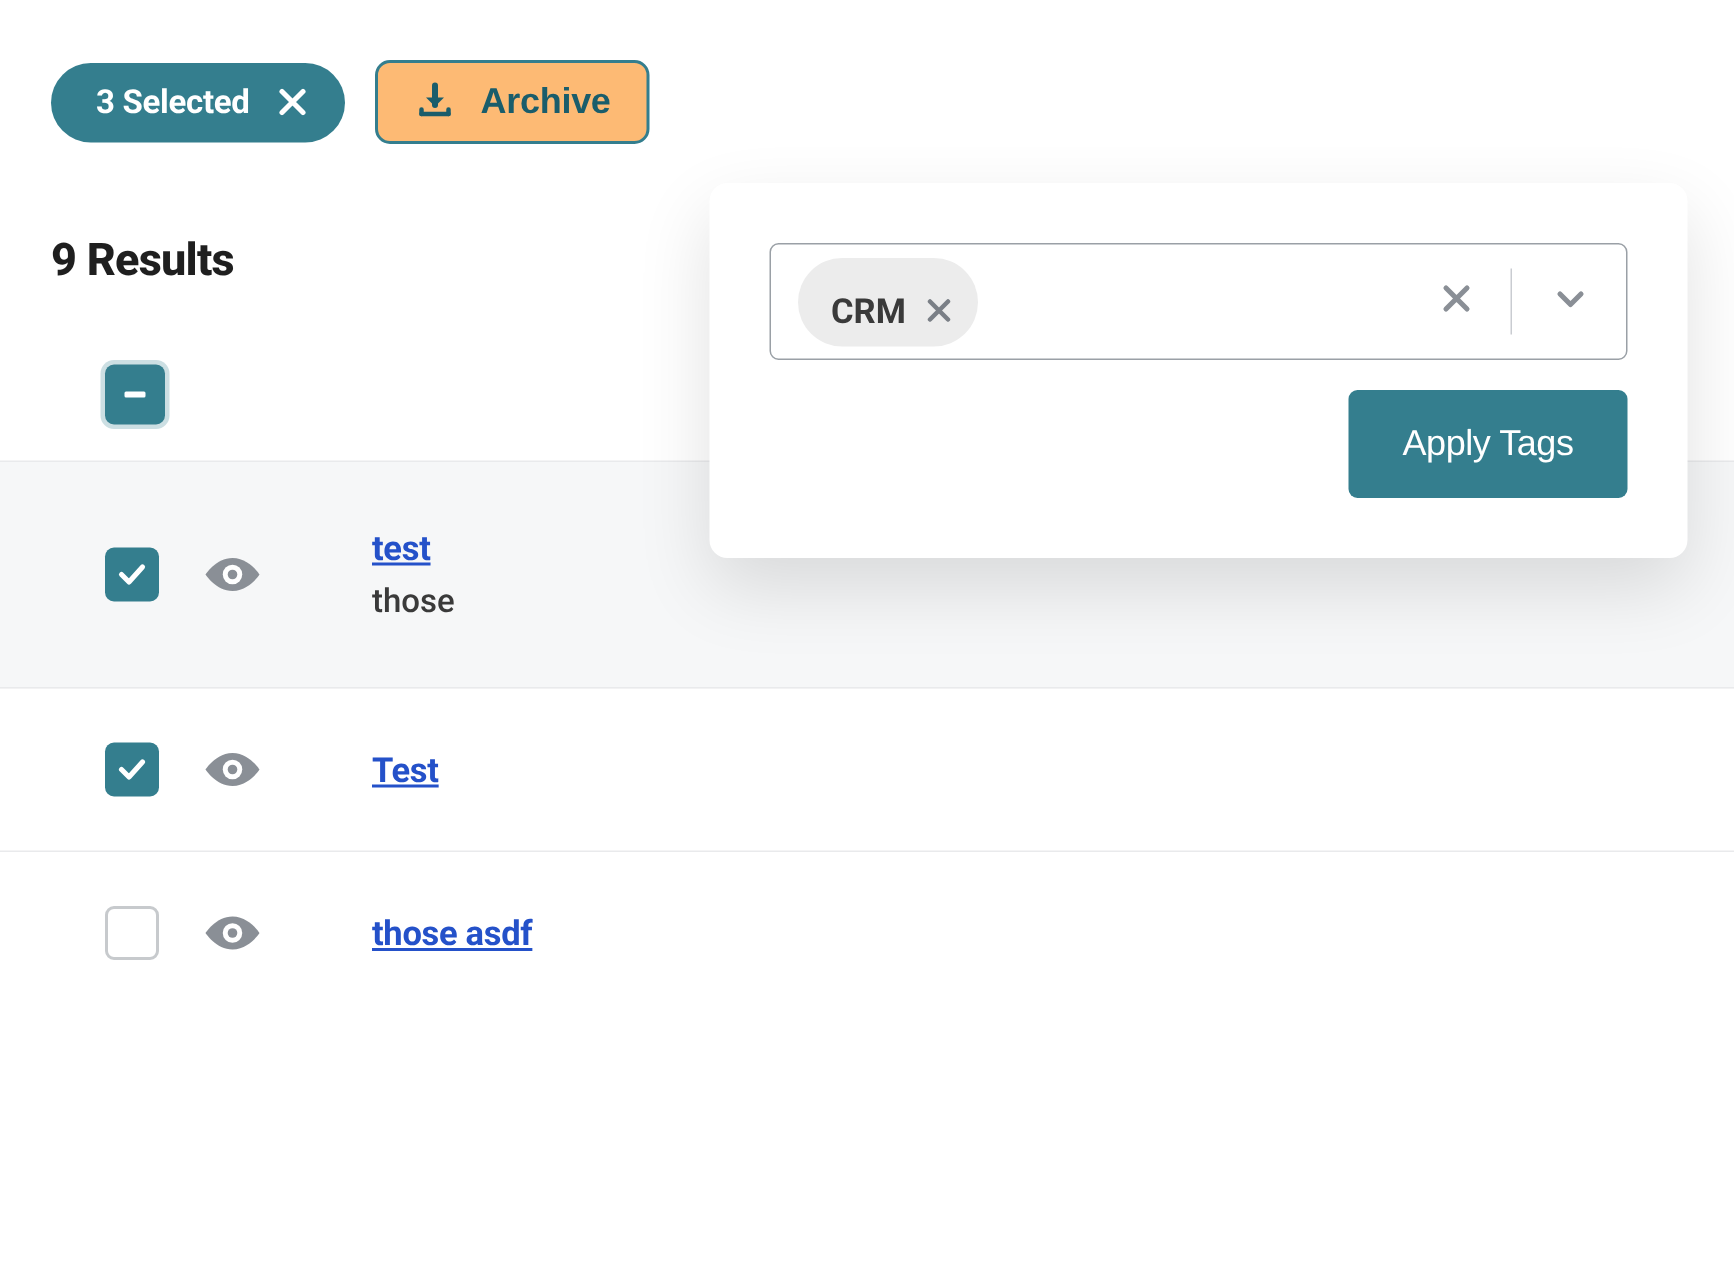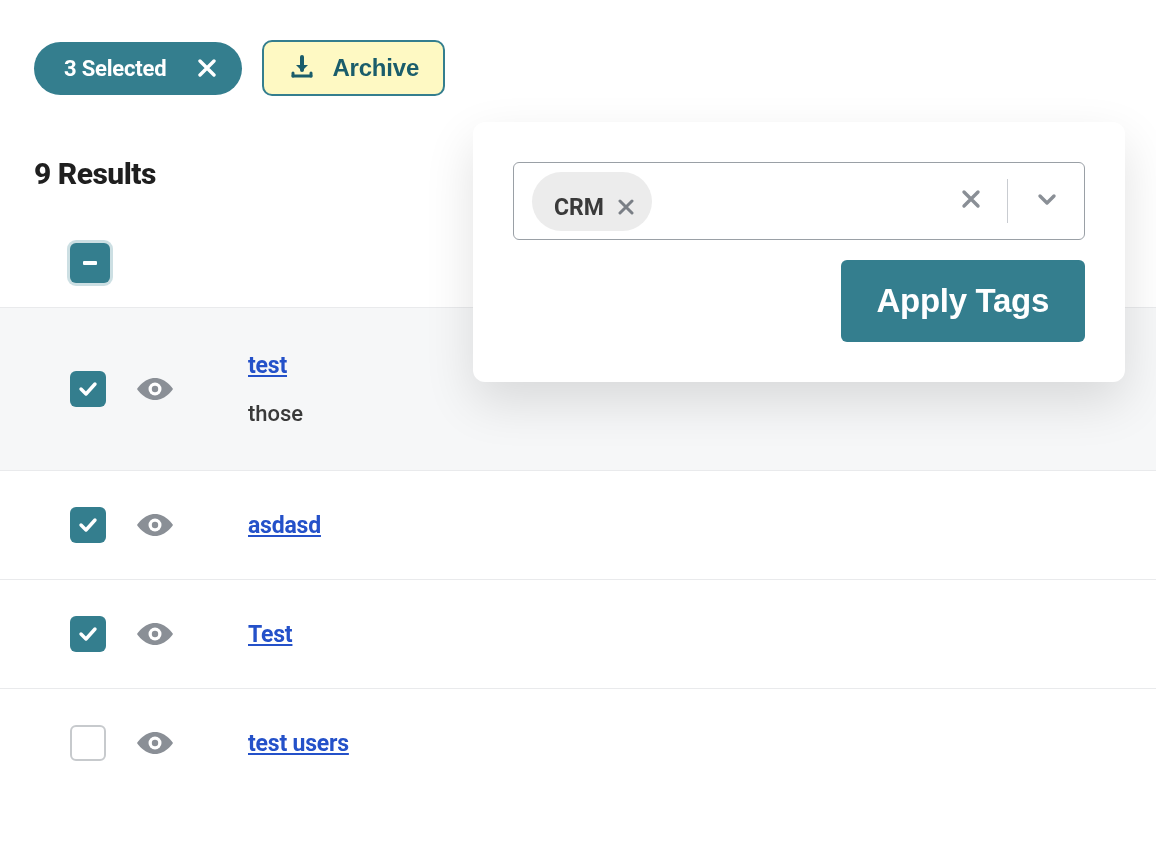--- a/index.html
+++ b/index.html
@@ -21,29 +21,29 @@
     padding: 40px 0 0 34px;
   }
 
   .pill {
     background: #347e8e;
     color: #ffffff;
     border-radius: 999px;
     padding: 14px 26px 14px 30px;
     display: inline-flex;
     align-items: center;
-    gap: 32px;
+    gap: 20px;
     font-weight: 700;
     font-size: 22px;
     letter-spacing: -0.2px;
   }
   .pill .x-icon svg { display: block; }
 
   .btn-outline {
-    background: #fef9c3;
+    background: #fdba74;
     border: 2px solid #347e8e;
     color: #1a5d6b;
     border-radius: 10px;
     padding: 12px 24px;
     display: inline-flex;
     align-items: center;
     gap: 16px;
     font-weight: 700;
     font-size: 24px;
     cursor: pointer;
@@ -96,22 +96,22 @@
   .tag-clear { color:#8a8f96; padding: 0 16px; cursor:pointer; }
   .tag-sep { width:1px; height:44px; background:#c9ccd1; }
   .tag-caret { color:#8a8f96; padding: 0 18px; cursor:pointer; }
   .apply-row { display:flex; justify-content:flex-end; margin-top: 20px; }
   .btn-apply {
     background:#347e8e;
     color:#fff;
     border:none;
     border-radius:6px;
     padding: 22px 36px;
-    font-size: 33px;
-    font-weight:700;
+    font-size: 24px;
+    font-weight:400;
     cursor:pointer;
     letter-spacing:-0.3px;
   }
 
   
   .table { margin-top: 28px; width: 100%; }
   .thead {
     display:flex;
     align-items:center;
     padding: 24px 0 24px 70px;
@@ -144,21 +144,21 @@
   .cb {
     width:36px; height:36px;
     border-radius:6px;
     display:flex; align-items:center; justify-content:center;
   }
   .cb.checked { background:#347e8e; }
   .cb.unchecked { background:#fff; border:2px solid #c7cacd; }
 
   .eye { margin-left: 28px; color:#8a8f96; display:flex; align-items:center; }
 
-  .name-cell { margin-left: 72px; display:flex; flex-direction:column; gap:22px; }
+  .name-cell { margin-left: 72px; display:flex; flex-direction:column; gap:10px; }
   .link {
     color:#2451c9;
     font-weight:700;
     font-size:23px;
     text-decoration: underline;
     letter-spacing:-0.2px;
   }
   .sub { color:#3a3a3a; font-size:22px; font-weight:500; }
 </style>
 </head>
@@ -239,37 +239,20 @@
           <circle cx="21" cy="14" r="6.5" fill="#ffffff"></circle>
           <circle cx="21" cy="14" r="3.2" fill="#8a8f96"></circle>
         </svg>
     </div>
     <div class="name-cell">
       <a class="link" href="#">test</a>
       <span class="sub">those</span>
     </div>
   </div>
 
-  <div class="row">
-    <div class="cb checked">
-      <svg width="22" height="22" viewBox="0 0 22 22">
-          <path d="M4 11 L9 16 L18 6" fill="none" stroke="#ffffff" stroke-width="3.4" stroke-linecap="round" stroke-linejoin="round"></path>
-        </svg>
-    </div>
-    <div class="eye">
-      <svg width="42" height="28" viewBox="0 0 42 28">
-          <path d="M21 3 C10 3 3 14 3 14 C3 14 10 25 21 25 C32 25 39 14 39 14 C39 14 32 3 21 3 Z" fill="#8a8f96"></path>
-          <circle cx="21" cy="14" r="6.5" fill="#ffffff"></circle>
-          <circle cx="21" cy="14" r="3.2" fill="#8a8f96"></circle>
-        </svg>
-    </div>
-    <div class="name-cell">
-      <a class="link" href="#">asdasd</a>
-    </div>
-  </div>
 
   <div class="row">
     <div class="cb checked">
       <svg width="22" height="22" viewBox="0 0 22 22">
           <path d="M4 11 L9 16 L18 6" fill="none" stroke="#ffffff" stroke-width="3.4" stroke-linecap="round" stroke-linejoin="round"></path>
         </svg>
     </div>
     <div class="eye">
       <svg width="42" height="28" viewBox="0 0 42 28">
           <path d="M21 3 C10 3 3 14 3 14 C3 14 10 25 21 25 C32 25 39 14 39 14 C39 14 32 3 21 3 Z" fill="#8a8f96"></path>
@@ -285,16 +268,16 @@
   <div class="row last">
     <div class="cb unchecked"></div>
     <div class="eye">
       <svg width="42" height="28" viewBox="0 0 42 28">
           <path d="M21 3 C10 3 3 14 3 14 C3 14 10 25 21 25 C32 25 39 14 39 14 C39 14 32 3 21 3 Z" fill="#8a8f96"></path>
           <circle cx="21" cy="14" r="6.5" fill="#ffffff"></circle>
           <circle cx="21" cy="14" r="3.2" fill="#8a8f96"></circle>
         </svg>
     </div>
     <div class="name-cell">
-      <a class="link" href="#">test users</a>
+      <a class="link" href="#">those asdf</a>
     </div>
   </div>
 </div>
 
 </body></html>

